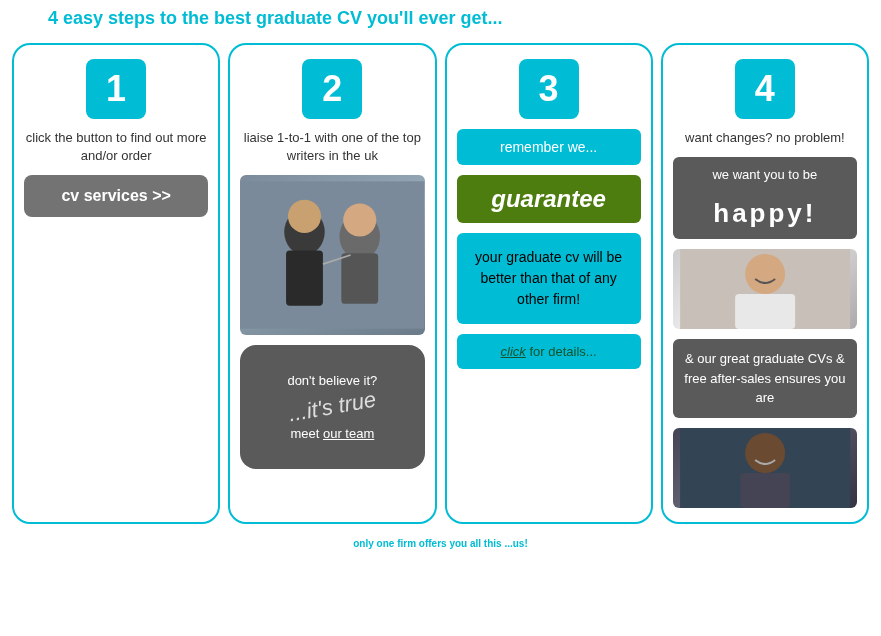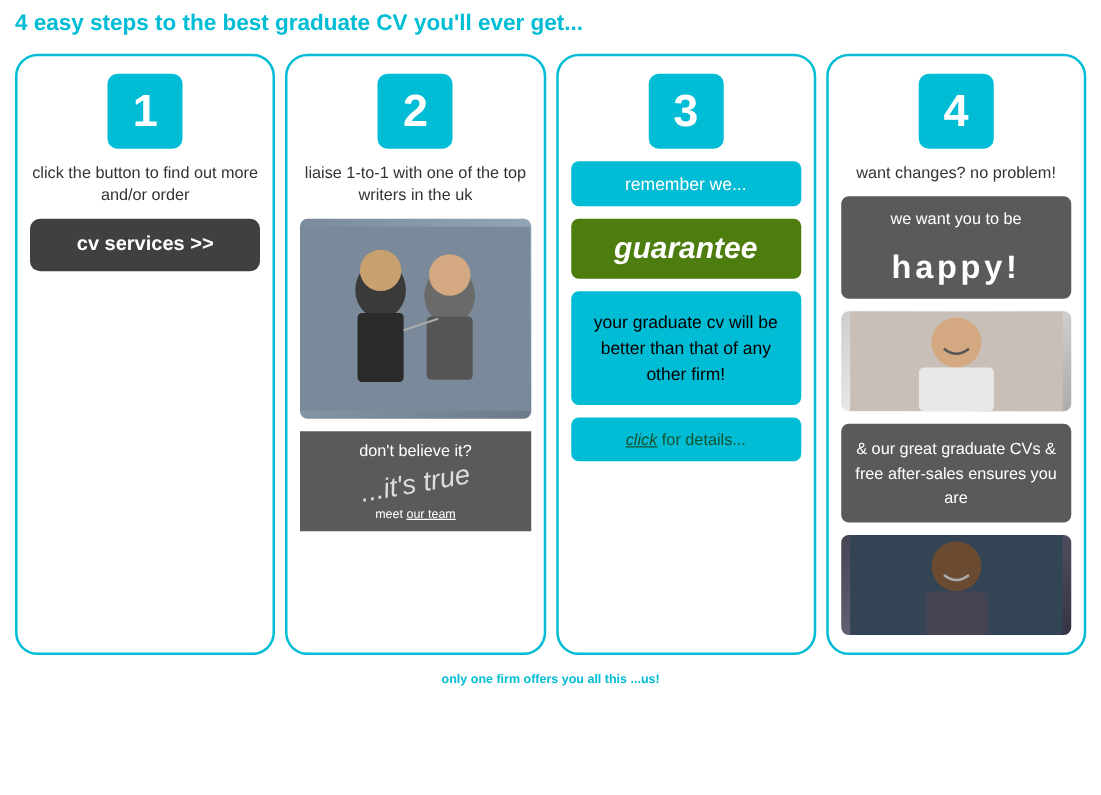--- a/index.html
+++ b/index.html
@@ -10,20 +10,21 @@
       min-height: 636px;
       padding: 8px;
     }
 
     .page-header {
       color: #00bcd4;
       font-size: 18px;
       font-weight: bold;
       margin-bottom: 10px;
       padding-left: 4px;
+      margin-left: 36px;
     }
 
     .columns-wrapper {
       display: flex;
       gap: 8px;
       padding: 4px;
     }
 
     .column {
       flex: 1;
@@ -52,53 +53,53 @@
 
     .step-description {
       text-align: center;
       font-size: 13px;
       color: #333;
       line-height: 1.4;
     }
 
     
     .cv-services-btn {
-      background: #404040;
+      background: #737373;
       color: #fff;
       font-size: 16px;
       font-weight: bold;
       border: none;
       border-radius: 8px;
       padding: 12px 20px;
       cursor: pointer;
       width: 100%;
       text-align: center;
     }
 
     .col2-dark-box {
       background: #5a5a5a;
       width: 100%;
-      border-radius: 0;
-      padding: 8px 10px;
+      border-radius: 16px;
+      padding: 28px 10px;
       color: #fff;
       text-align: center;
       font-size: 13px;
     }
 
     .italic-text {
       font-style: italic;
       font-size: 22px;
       color: #ddd;
       transform: rotate(-10deg);
       display: inline-block;
       margin: 6px 0;
     }
 
     .meet-team-text {
-      font-size: 10px;
+      font-size: 13px;
       color: #fff;
       text-align: center;
     }
 
     .meet-team-text a {
       color: #fff;
       text-decoration: underline;
     }
 
     

